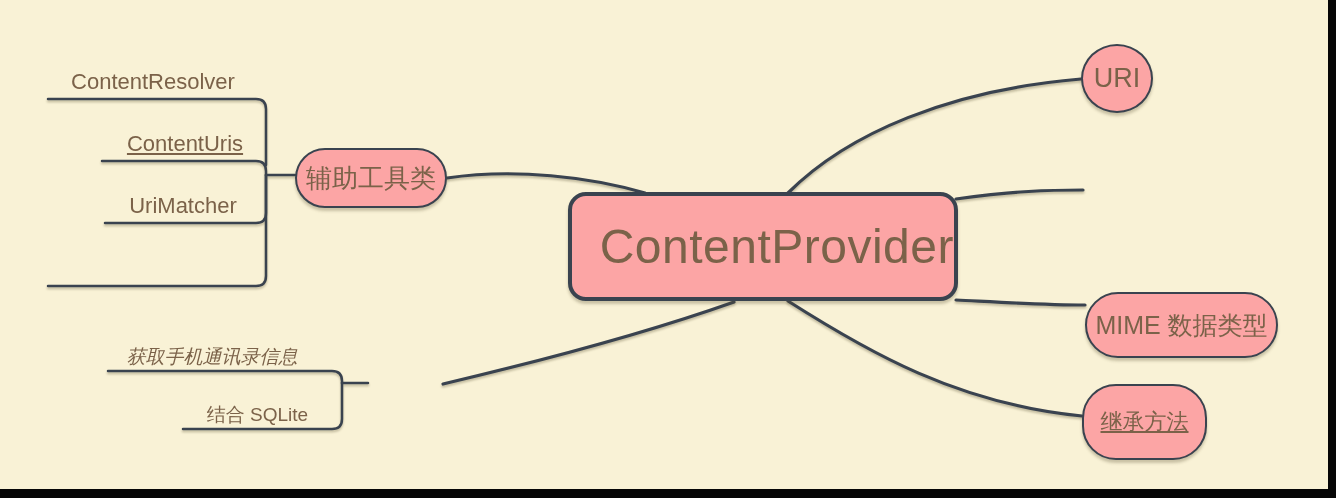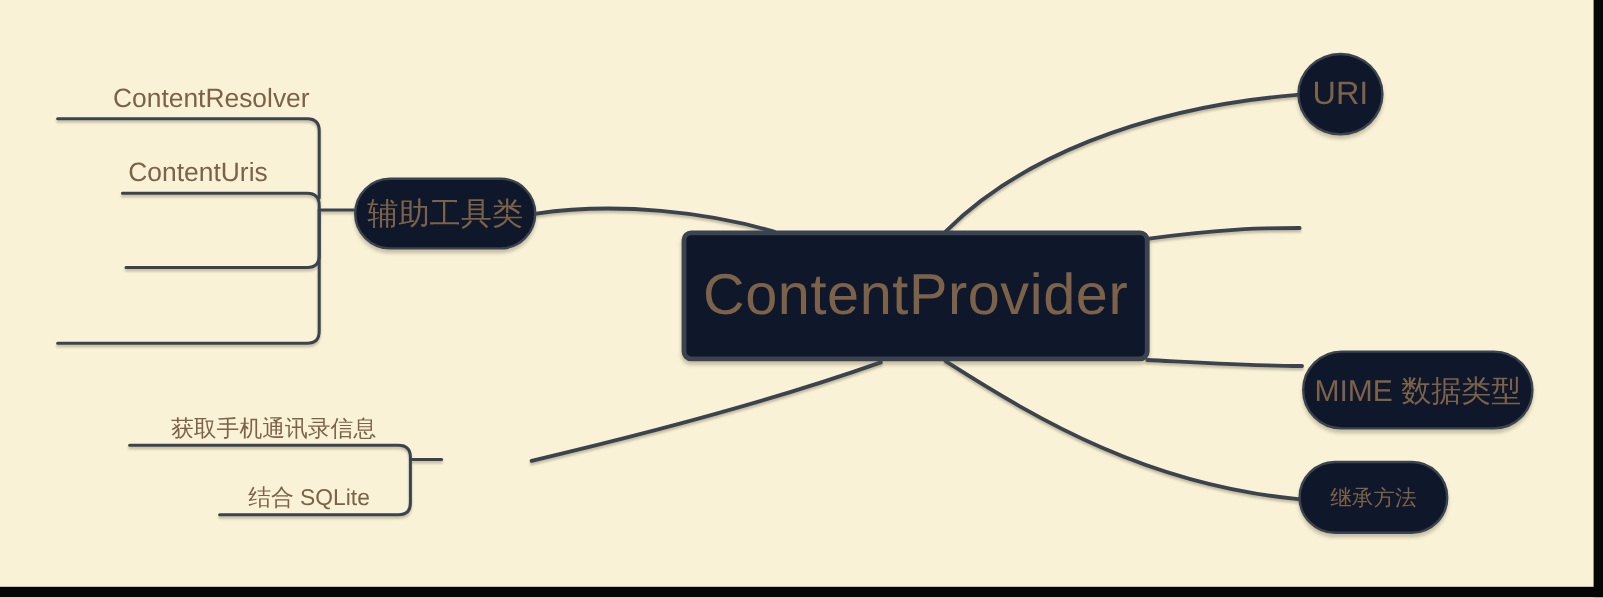--- a/index.html
+++ b/index.html
@@ -30,34 +30,35 @@
   .connectors path {
     fill: none;
     stroke: #3a434f;
     stroke-linecap: round;
   }
   .connectors path.branch-line { stroke-width: 3.2; }
   .connectors path.leaf-line   { stroke-width: 2.5; }
   .node {
     position: absolute;
     box-sizing: border-box;
-    background: #0f172a;
+    background: #fca5a5;
     border: 2.5px solid #3a434f;
     color: #7b6249;
     display: flex;
     align-items: center;
     justify-content: center;
     white-space: nowrap;
     box-shadow: 0 3px 3px rgba(90, 80, 50, 0.30);
   }
   .node.central {
     border-width: 4px;
-    border-radius: 8px;
+    border-radius: 18px;
     font-size: 48px;
     letter-spacing: 0.5px;
+    justify-content: flex-end;
   }
   .node.capsule { border-radius: 34px; font-size: 25px; }
   .node.round   { border-radius: 50%; }
   .leaf-label {
     position: absolute;
     color: #7b6249;
     text-align: center;
     white-space: nowrap;
   }
   .leaf-label.latin { font-size: 22px; }
@@ -94,31 +95,32 @@
     <path class="branch-line" d="M788,301 C868,352 958,404 1082,416"></path>
   </svg>
 
   <div class="node central" style="left:568px; top:192px; width:390px; height:109px;">
     <span>ContentProvider</span>
   </div>
 
   <div class="node capsule" style="left:295px; top:148px; width:152px; height:60px; font-size:26px;">
     <span>辅助工具类</span>
   </div>
-  <div class="leaf-label latin" style="left:48px; top:69px; width:210px;text-align:right;">ContentResolver</div>
-  <div class="leaf-label latin" style="left:84px; top:131px; width:162px;">ContentUris</div>
+  <div class="leaf-label latin" style="left:48px; top:69px; width:210px;">ContentResolver</div>
+  <div class="leaf-label latin" style="left:104px; top:131px; width:162px;text-decoration:underline;">ContentUris</div>
+  <div class="leaf-label latin" style="left:103px; top:193px; width:160px;">UriMatcher</div>
 
-  <div class="leaf-label cjk" style="left:116px; top:344px; width:224px;">获取手机通讯录信息</div>
+  <div class="leaf-label cjk" style="left:100px; top:344px; width:224px;font-style:italic;">获取手机通讯录信息</div>
   <div class="leaf-label cjk" style="left:183px; top:402px; width:149px;">结合 SQLite</div>
 
   <div class="node round" style="left:1081px; top:44px; width:72px; height:69px; font-size:27px;">
     <span>URI</span>
   </div>
   <div class="node capsule" style="left:1085px; top:272px; width:193px; height:66px;margin-top:20px;">
     <span>MIME 数据类型</span>
   </div>
-  <div class="node capsule" style="left:1082px; top:384px; width:125px; height:61px; font-size:18px;">
+  <div class="node capsule" style="left:1082px; top:384px; width:125px; height:76px; font-size:22px;text-decoration:underline;">
     <span>继承方法</span>
   </div>
 
   <div class="screen-edge edge-right"></div>
   <div class="screen-edge edge-bottom"></div>
 </div>
 
 </body></html>

